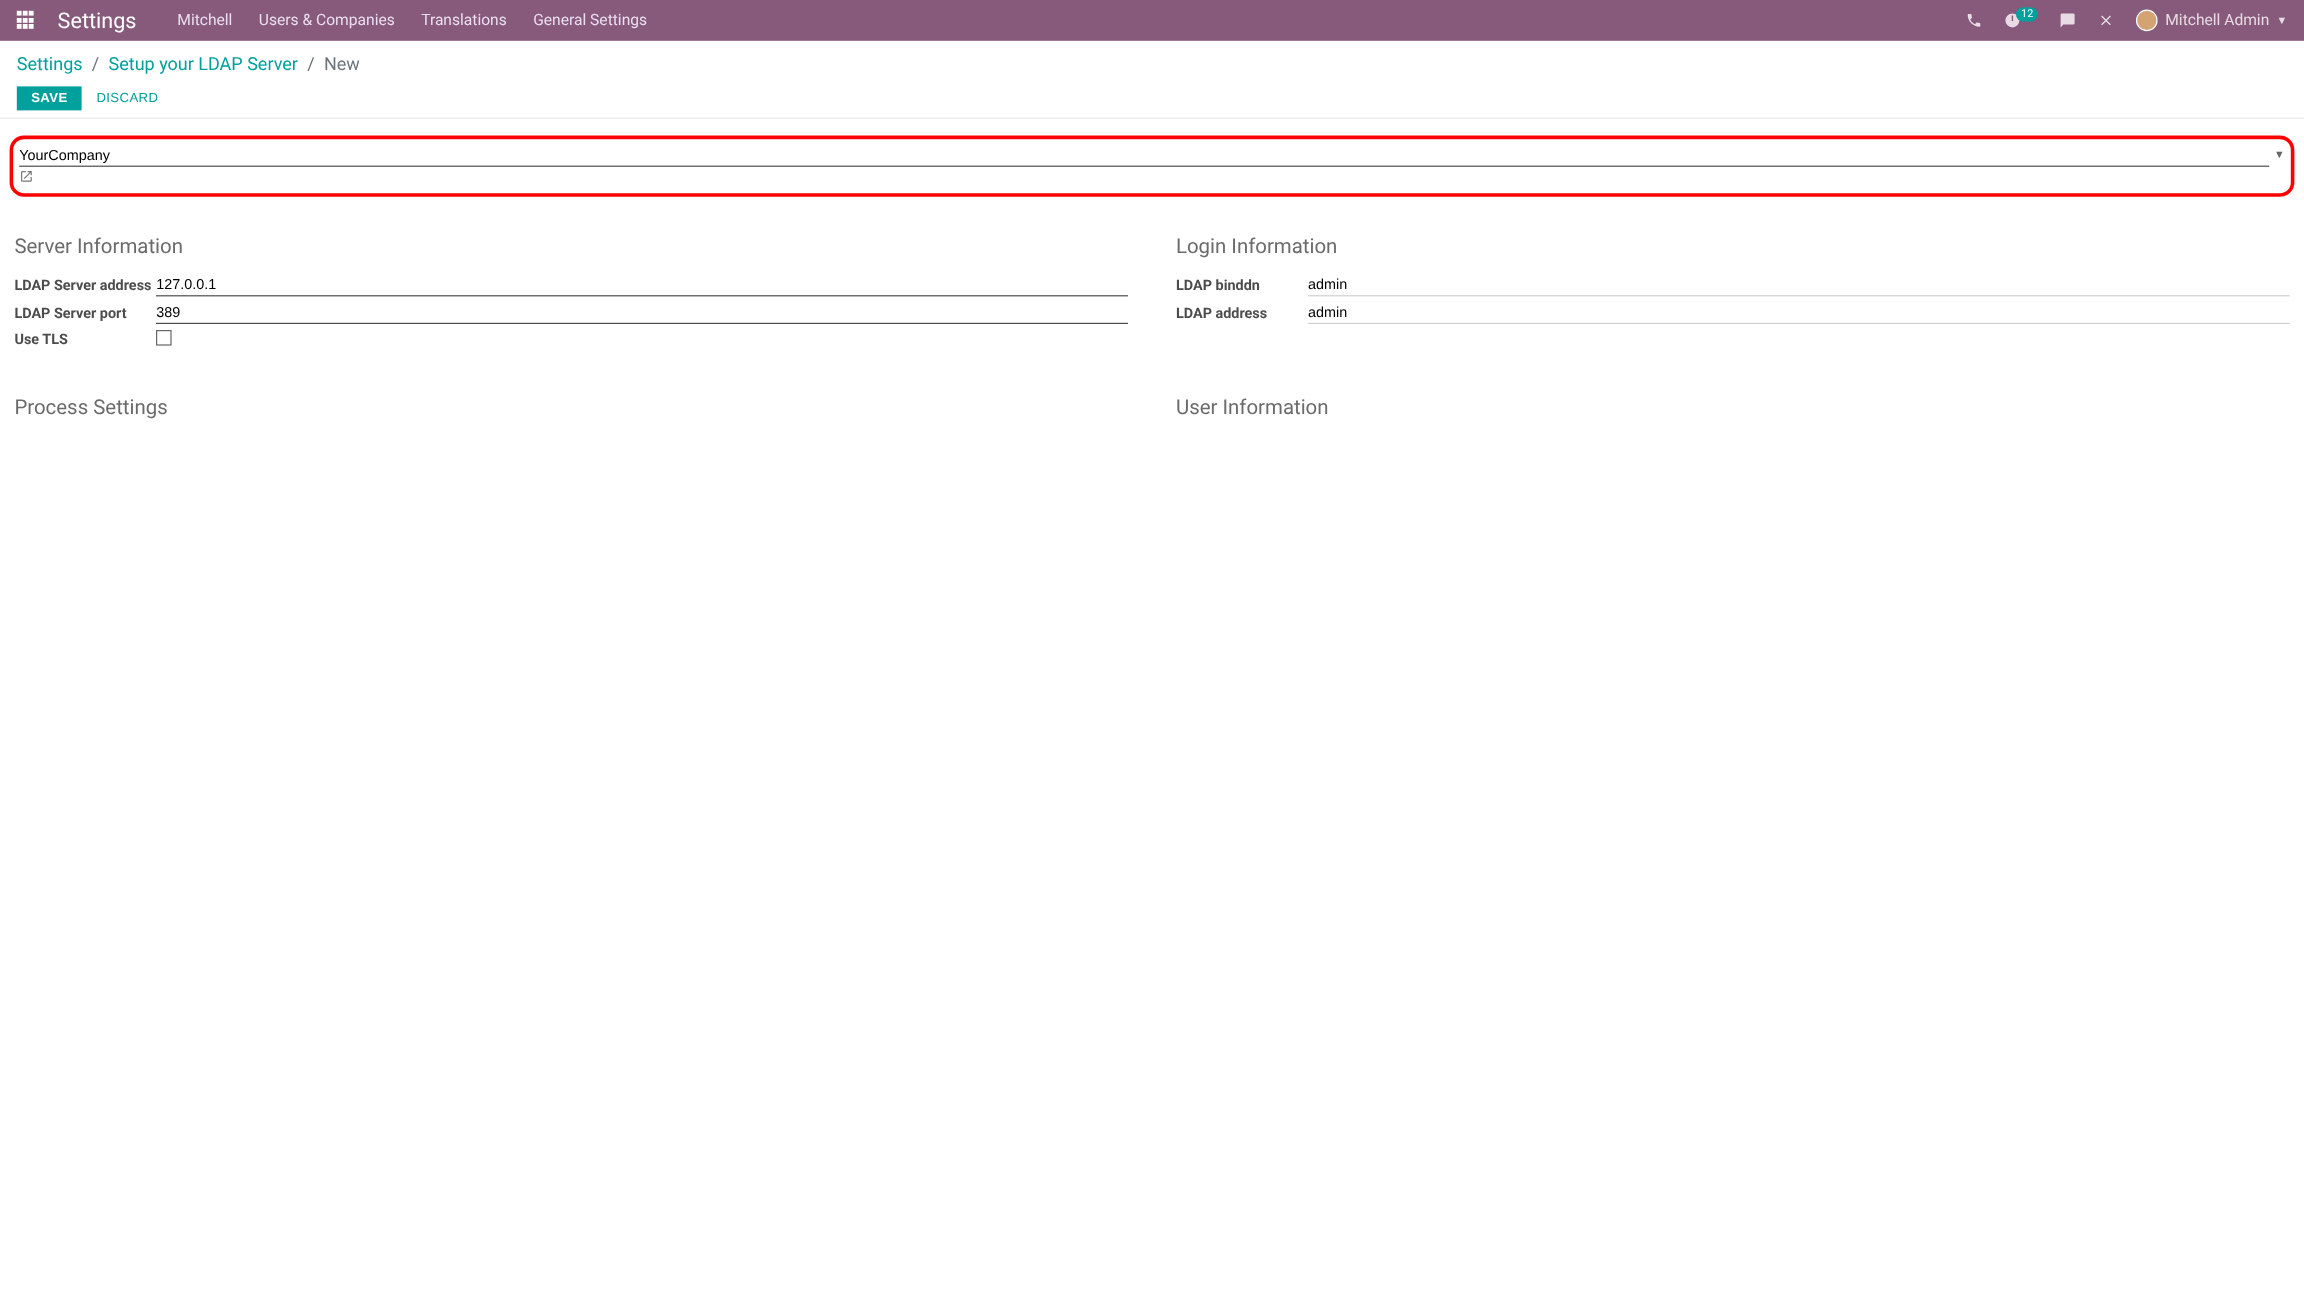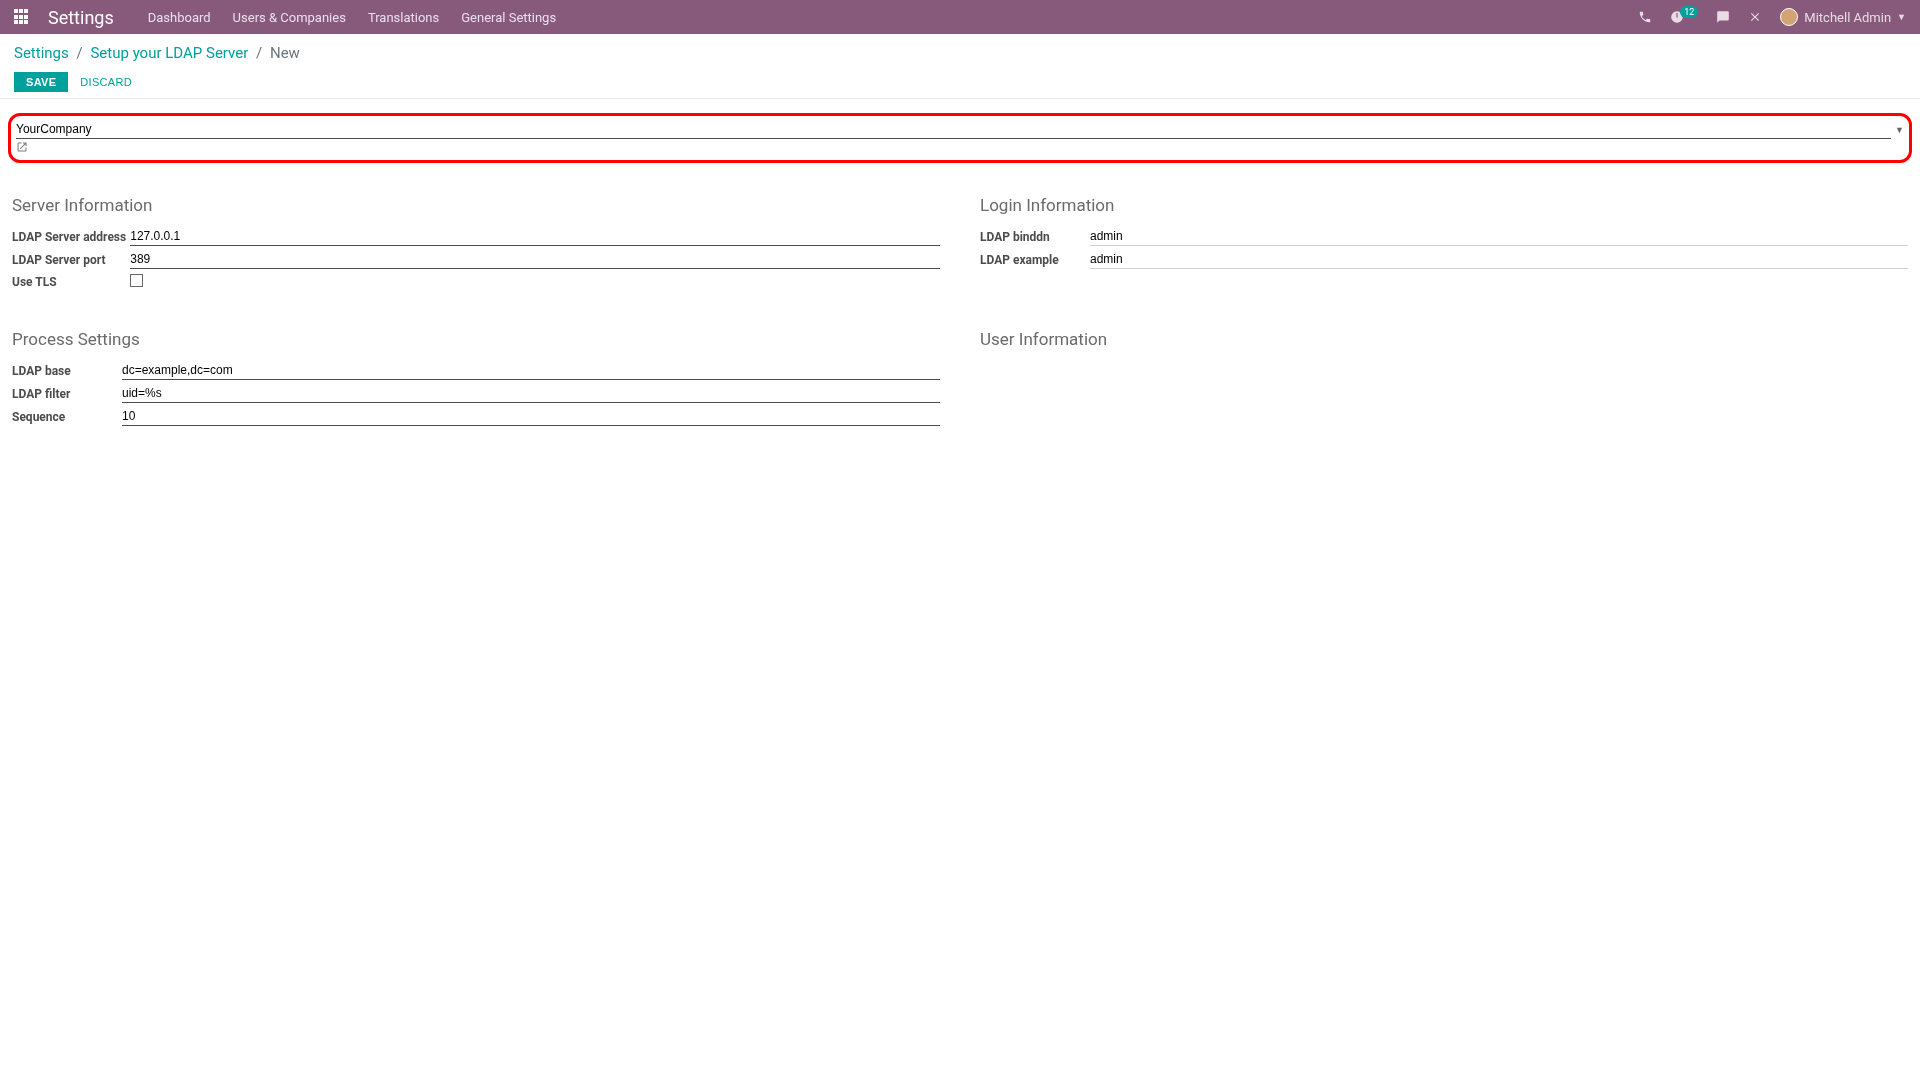--- a/index.html
+++ b/index.html
@@ -61,21 +61,21 @@
       <span></span>
       <span></span>
       <span></span>
       <span></span>
       <span></span>
       <span></span>
       <span></span>
   </div>
   <div class="brand">Settings</div>
   <div class="menu">
-    <a>Dashboard</a>
+    <a>Mitchell</a>
     <a>Users &amp; Companies</a>
     <a>Translations</a>
     <a>General Settings</a>
   </div>
   <div class="spacer"></div>
   <div class="right">
     <svg class="ico" viewBox="0 0 24 24">
         <path d="M6.6 10.8c1.4 2.8 3.8 5.1 6.6 6.6l2.2-2.2c.3-.3.7-.4 1-.2 1.1.4 2.4.6 3.6.6.6 0 1 .4 1 1V20c0 .6-.4 1-1 1C10.6 21 3 13.4 3 4c0-.6.4-1 1-1h3.5c.6 0 1 .4 1 1 0 1.2.2 2.5.6 3.6.1.4 0 .8-.3 1l-2.2 2.2z"></path>
       </svg>
     <span style="display:flex;align-items:center;">
@@ -142,48 +142,32 @@
         </tr>
         <tr>
           <td class="lbl">Use TLS</td>
           <td class="val"><span class="checkbox"></span></td>
         </tr>
       </tbody>
         </table>
 
       <div class="section-gap"></div>
       <div class="section-title">Process Settings</div>
-      <table class="fields">
-        <tbody>
-            <tr>
-          <td class="lbl">LDAP base</td>
-          <td class="val"><input class="underline-input" value="dc=example,dc=com" style=""></td>
-        </tr>
-        <tr>
-          <td class="lbl">LDAP filter</td>
-          <td class="val"><input class="underline-input" value="uid=%s" style=""></td>
-        </tr>
-        <tr>
-          <td class="lbl">Sequence</td>
-          <td class="val"><input class="underline-input" value="10" style=""></td>
-        </tr>
-      </tbody>
-        </table>
     </div>
 
     <div class="col">
       <div class="section-title">Login Information</div>
       <table class="fields">
         <tbody>
             <tr>
           <td class="lbl">LDAP binddn</td>
           <td class="val"><input class="underline-input light" value="admin" style=""></td>
         </tr>
         <tr>
-          <td class="lbl">LDAP example</td>
+          <td class="lbl">LDAP address</td>
           <td class="val"><input class="underline-input light" value="admin" style=""></td>
         </tr>
       </tbody>
         </table>
 
       <div class="section-gap"></div>
       <div style="height:22px"></div>
       <div class="section-title">User Information</div>
     </div>
   </div>

